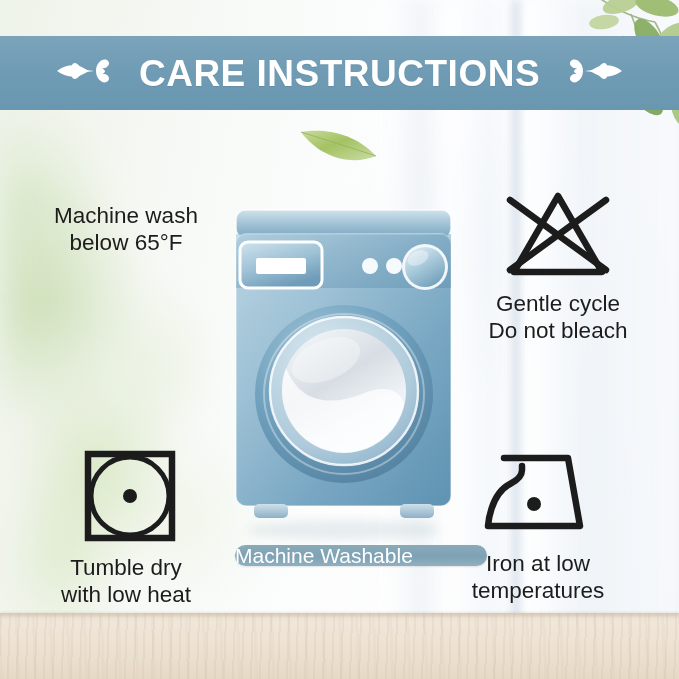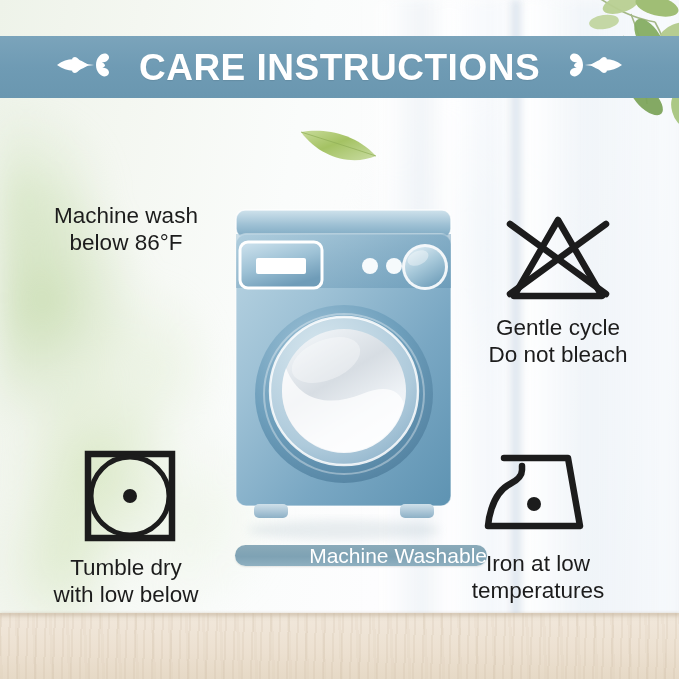--- a/index.html
+++ b/index.html
@@ -71,51 +71,51 @@
     background:linear-gradient(180deg,rgba(183,164,140,.55),rgba(183,164,140,0));
     filter:blur(1.4px);
   }
 
   
   .leafwrap{position:absolute;right:-6px;top:-8px;width:150px;height:150px;}
   .floating-leaf{position:absolute;left:296px;top:118px;width:86px;height:52px;}
 
   
   .banner{
-    position:absolute;left:0;top:36px;width:679px;height:62px;
+    position:absolute;left:0;top:36px;width:679px;height:74px;
     background:linear-gradient(180deg,#7ba4bb 0%,#6f9bb4 50%,#6a97b0 100%);
     display:flex;align-items:center;justify-content:center;gap:22px;
   }
   .banner-title{
     color:#ffffff;font-size:37px;font-weight:bold;letter-spacing:.5px;
     white-space:nowrap;line-height:1;
     text-shadow:0 1px 1px rgba(0,0,0,.08);
   }
   .fdl{flex:0 0 auto;}
 
   
   .cell{position:absolute;text-align:center;}
   .cell .sym{display:block;margin:0 auto;}
   .cell .cap{
     color:#1c1c1c;font-size:22.5px;line-height:1.2;margin-top:6px;white-space:pre-line;
   }
   #cell-wash   {left:8px;  top:196px; width:236px;}
-  #cell-bleach {left:440px;top:212px; width:236px;}
+  #cell-bleach {left:440px;top:188px; width:236px;}
   #cell-dry    {left:8px;  top:448px; width:236px;}
   #cell-iron   {left:420px;top:448px; width:236px;}
 
   
   .machine{position:absolute;left:228px;top:208px;width:231px;height:336px;}
 
   
   .badge{
     position:absolute;left:235px;top:545px;width:252px;height:21px;
     border-radius:16px;
     background:linear-gradient(180deg,#8aaab9 0%,#7ea2b4 55%,#8fb0c0 100%);
-    display:flex;align-items:center;justify-content:flex-end;
+    display:flex;align-items:center;justify-content:flex-start;
     box-shadow:0 1px 2px rgba(0,0,0,.10);
   }
   .badge-label{
     color:#ffffff;font-size:21px;line-height:1;white-space:nowrap;
   }
 </style>
 </head>
 <body>
 
 <div id="stage">
@@ -182,21 +182,21 @@
           <path d="M41 20 C41 11, 49 6, 53 10 C56 13, 52 18, 47 17 C51 20, 51 21, 47 23 C52 22, 56 27, 53 30 C49 34, 41 29, 41 20 Z"></path>
           <path d="M41 20 C36 20, 30 19, 27 17 C24 15, 22 12, 20 12 C17 12, 16 15, 19 17 C22 19, 27 20, 33 20 C27 20, 22 21, 19 23 C16 25, 17 28, 20 28 C22 28, 24 25, 27 23 C30 21, 36 20, 41 20 Z"></path>
           <path d="M33 20 C26 14, 14 11, 2 20 C14 29, 26 26, 33 20 Z"></path>
         </g>
       </svg>
     </span>
   </div>
 
   <div class="cell" id="cell-wash">
     <div class="cap">Machine wash
-below 86°F</div>
+below 65°F</div>
   </div>
 
   <div class="cell" id="cell-bleach">
     <span class="sym">
       <svg width="124" height="92" viewBox="0 0 124 92">
         <path d="M62 8 L106 84 L18 84 Z" fill="none" stroke="#1c1c1c" stroke-width="6.5" stroke-linejoin="round"></path>
         <line x1="14" y1="12" x2="110" y2="82" stroke="#1c1c1c" stroke-width="6.5" stroke-linecap="round"></line>
         <line x1="110" y1="12" x2="14" y2="82" stroke="#1c1c1c" stroke-width="6.5" stroke-linecap="round"></line>
       </svg>
     </span>
@@ -206,21 +206,21 @@
 
   <div class="cell" id="cell-dry">
     <span class="sym">
       <svg width="104" height="96" viewBox="0 0 104 96">
         <rect x="14" y="6" width="84" height="84" fill="none" stroke="#1c1c1c" stroke-width="6.5"></rect>
         <circle cx="56" cy="48" r="39" fill="none" stroke="#1c1c1c" stroke-width="5"></circle>
         <circle cx="56" cy="48" r="7" fill="#1c1c1c"></circle>
       </svg>
     </span>
     <div class="cap">Tumble dry
-with low below</div>
+with low heat</div>
   </div>
 
   <div class="cell" id="cell-iron">
     <span class="sym">
       <svg width="124" height="92" viewBox="0 0 124 92">
         <path d="M28 10 L92 10 L104 78 L12 78 C12 78, 14 46, 34 36 C42 32, 46 28, 46 22 L46 18" fill="none" stroke="#1c1c1c" stroke-width="6.5" stroke-linejoin="round" stroke-linecap="round"></path>
         <circle cx="58" cy="56" r="7" fill="#1c1c1c"></circle>
       </svg>
     </span>
     <div class="cap">Iron at low

